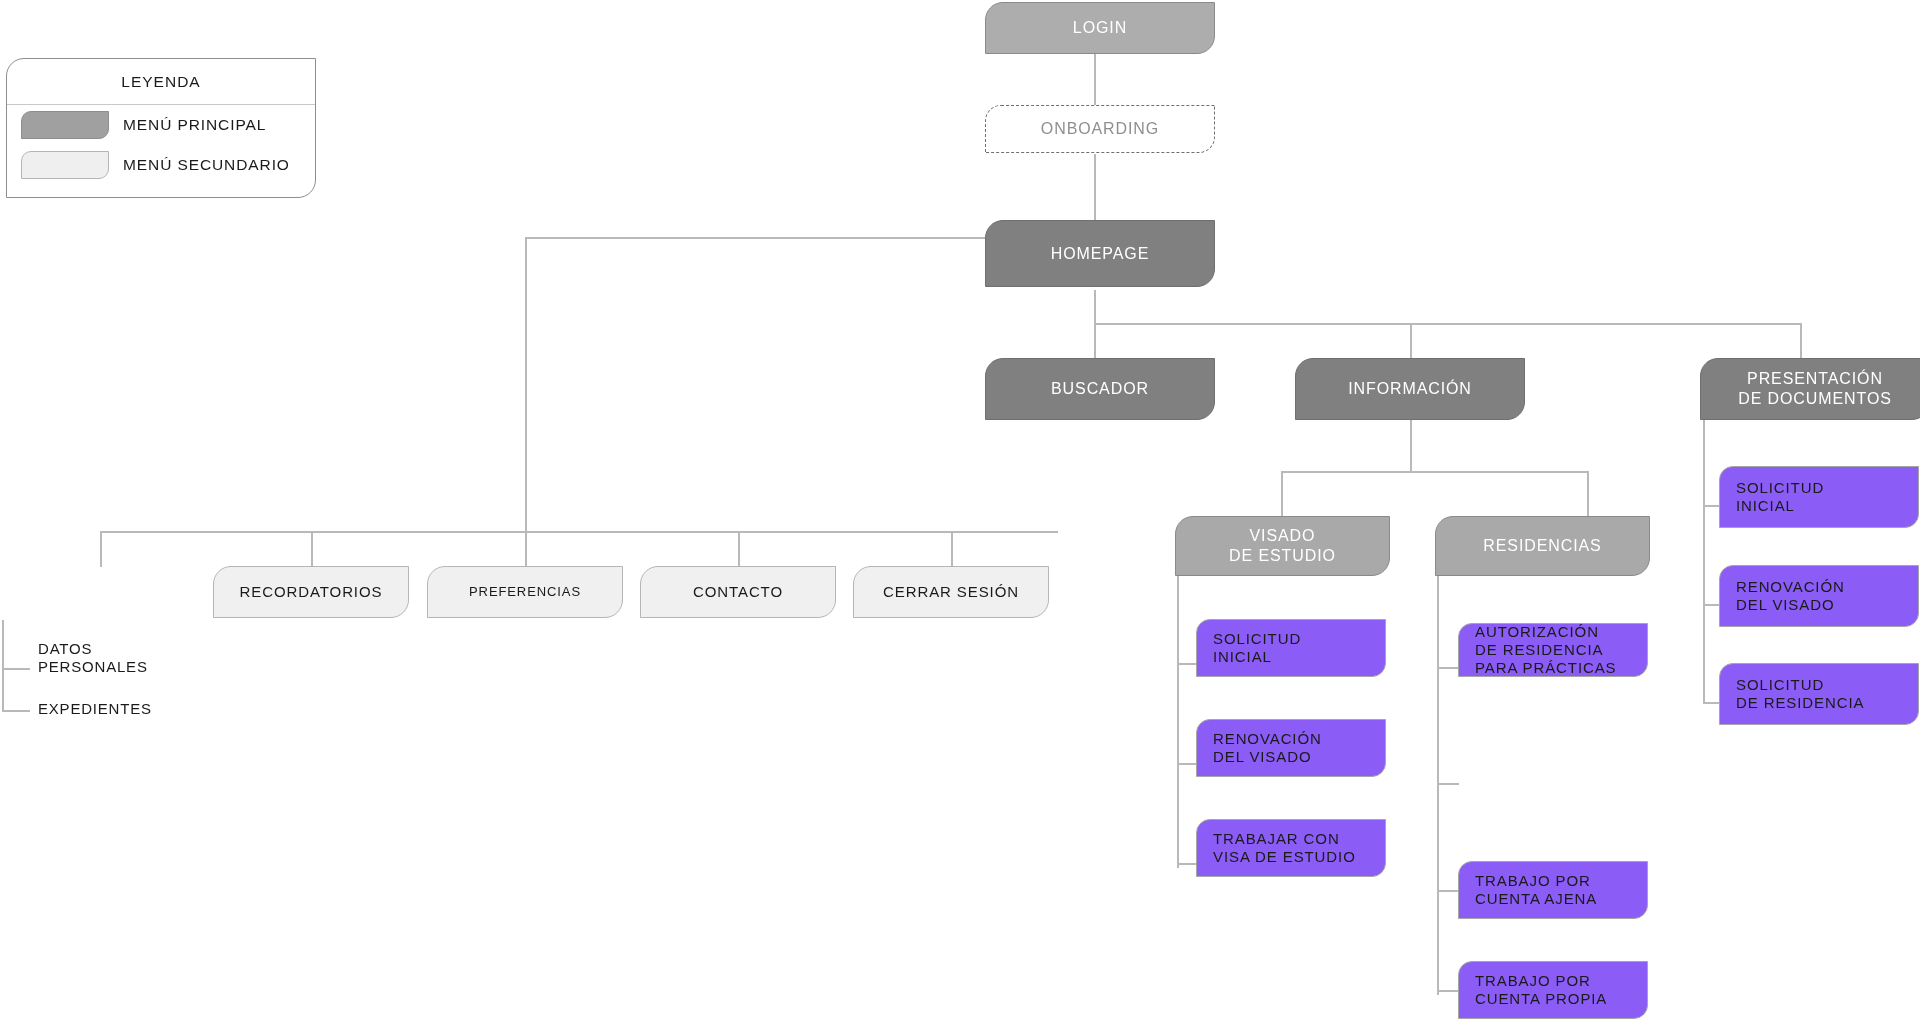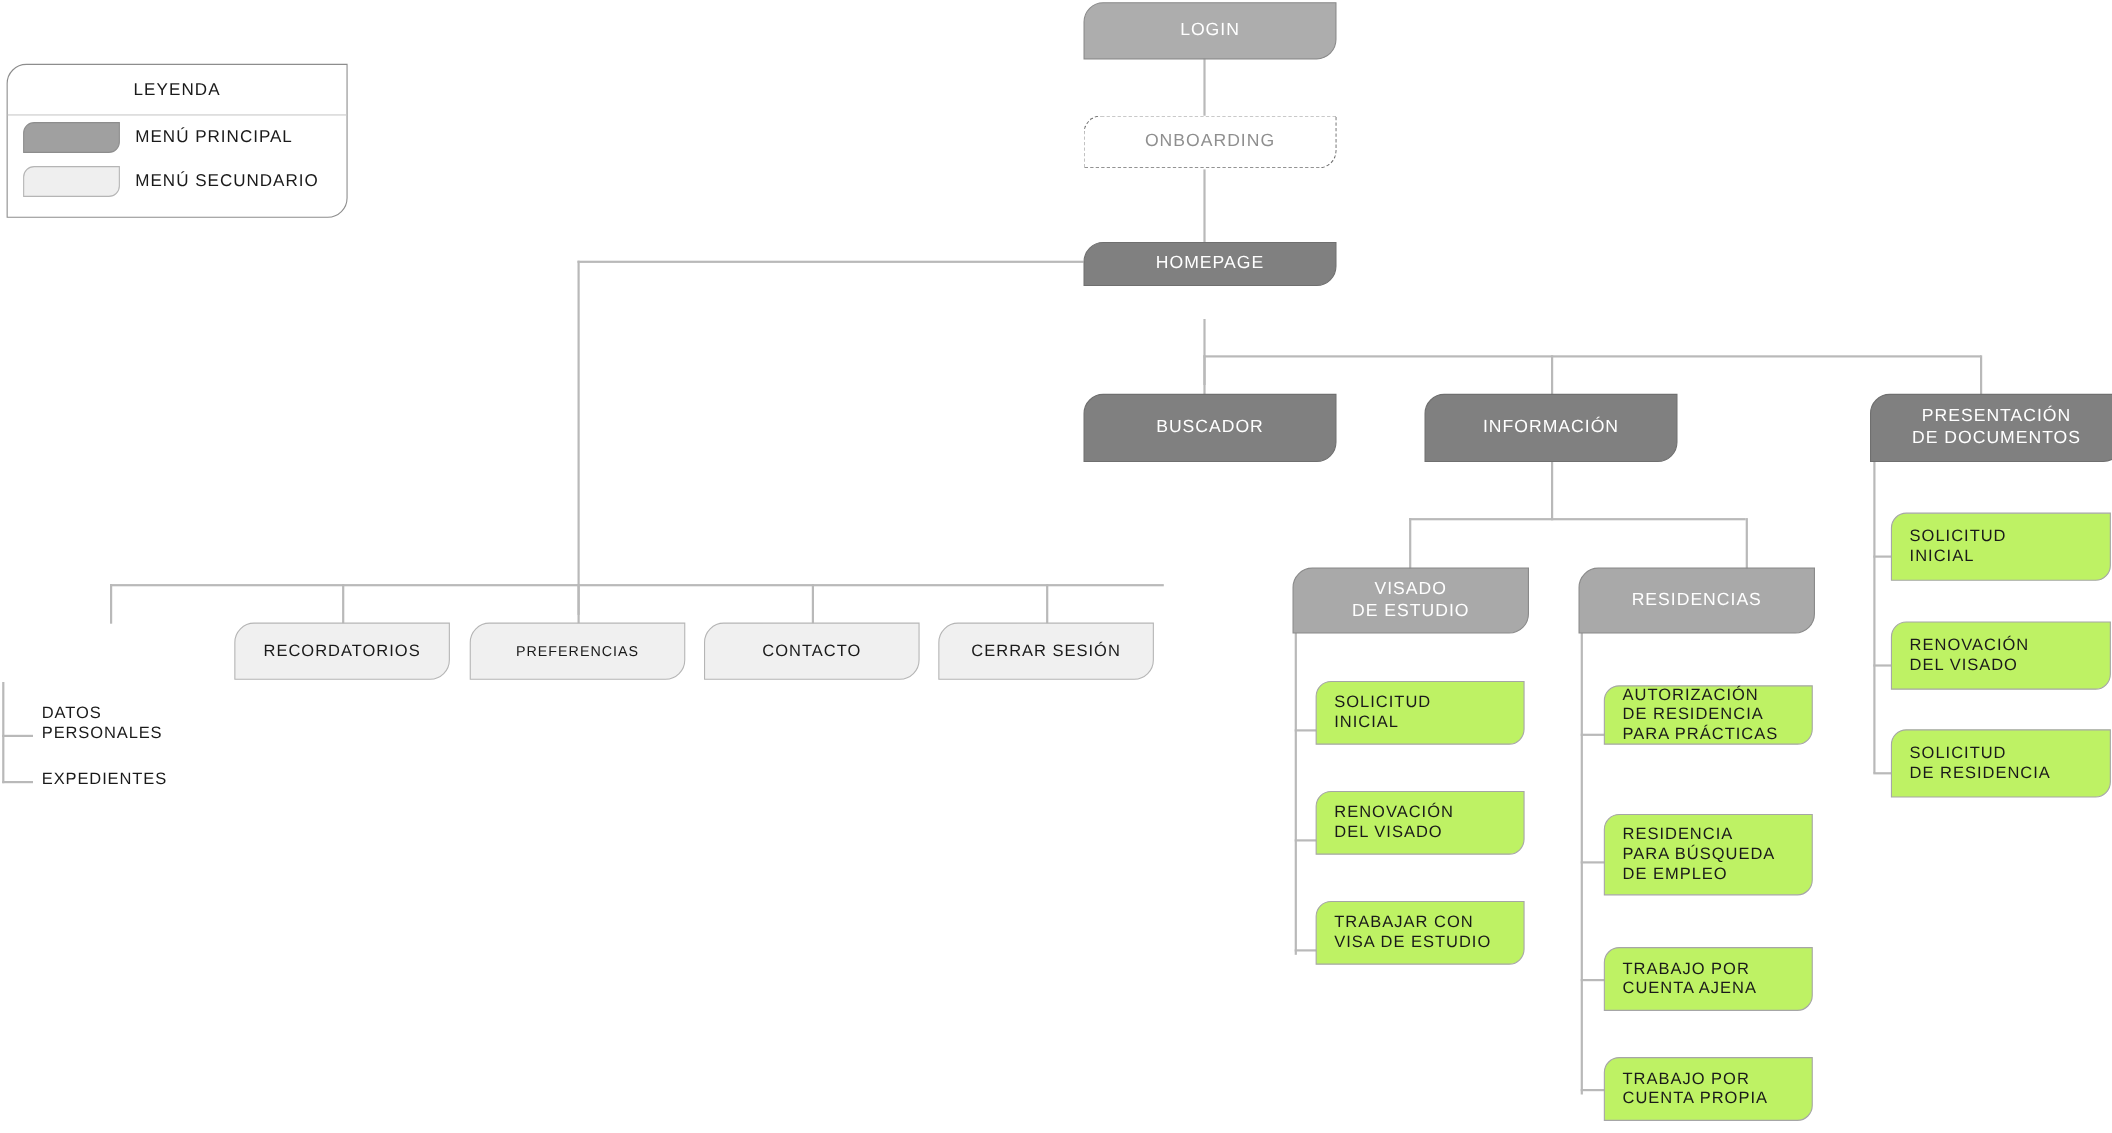--- a/index.html
+++ b/index.html
@@ -26,21 +26,21 @@
 
   
   .rA{border-radius:18px 0 18px 0;}
   
   .rC{border-radius:14px 0 14px 0;}
 
   
   .tone-login   {background:#adadad;color:#ffffff;border-color:#8a8a8a;}
   .tone-dark    {background:#808080;color:#ffffff;border-color:#6f6f6f;}
   .tone-mid     {background:#a9a9a9;color:#ffffff;border-color:#8a8a8a;}
-  .tone-leaf    {background:#bef264;color:#1a1a1a;border-color:#a6a6a6;align-items:center;}
+  .tone-leaf    {background:#8b5cf6;color:#1a1a1a;border-color:#a6a6a6;align-items:center;}
   .tone-sec     {background:#f0f0f0;color:#1a1a1a;border-color:#b5b5b5;}
   .tone-dashed  {background:#ffffff;color:#8f8f8f;border:1.6px dashed #6f6f6f;border-radius:16px 0 16px 0;}
 
   
   #legend{
     position:absolute;left:6px;top:58px;width:310px;height:140px;
     box-sizing:border-box;background:#ffffff;border:1px solid #8d8d8d;
     border-radius:18px 0 18px 0;
   }
   #legend .ltitle{
@@ -125,21 +125,21 @@
   </div>
 
   <div class="node rA tone-login" style="left:985px;top:2px;width:230px;height:52px;font-size:16px;">
     <span class="lbl">LOGIN</span>
   </div>
 
   <div class="node tone-dashed" style="left:985px;top:105px;width:230px;height:48px;font-size:16px;">
     <span class="lbl">ONBOARDING</span>
   </div>
 
-  <div class="node rA tone-dark" style="left:985px;top:220px;width:230px;height:40px;font-size:16px;">
+  <div class="node rA tone-dark" style="left:985px;top:220px;width:230px;height:67px;font-size:16px;">
     <span class="lbl">HOMEPAGE</span>
   </div>
 
   <div class="node rA tone-dark" style="left:985px;top:358px;width:230px;height:62px;font-size:16px;">
     <span class="lbl">BUSCADOR</span>
   </div>
 
   <div class="node rA tone-dark" style="left:1295px;top:358px;width:230px;height:62px;font-size:16px;">
     <span class="lbl">INFORMACIÓN</span>
   </div>
@@ -169,25 +169,20 @@
   <div class="node rC tone-leaf" style="left:1196px;top:819px;width:190px;height:58px;font-size:15px;justify-content:flex-start;padding-left:16px;text-align:left;">
     <span class="lbl">TRABAJAR CON
 VISA DE ESTUDIO</span>
   </div>
 
   <div class="node rC tone-leaf" style="left:1458px;top:623px;width:190px;height:54px;font-size:15px;justify-content:flex-start;padding-left:16px;text-align:left;">
     <span class="lbl">AUTORIZACIÓN
 DE RESIDENCIA
 PARA PRÁCTICAS</span>
   </div>
-  <div class="node rC tone-leaf" style="left:1458px;top:740px;width:190px;height:74px;font-size:15px;justify-content:flex-start;padding-left:16px;text-align:left;">
-    <span class="lbl">RESIDENCIA
-PARA BÚSQUEDA
-DE EMPLEO</span>
-  </div>
   <div class="node rC tone-leaf" style="left:1458px;top:861px;width:190px;height:58px;font-size:15px;justify-content:flex-start;padding-left:16px;text-align:left;">
     <span class="lbl">TRABAJO POR
 CUENTA AJENA</span>
   </div>
   <div class="node rC tone-leaf" style="left:1458px;top:961px;width:190px;height:58px;font-size:15px;justify-content:flex-start;padding-left:16px;text-align:left;">
     <span class="lbl">TRABAJO POR
 CUENTA PROPIA</span>
   </div>
 
   <div class="node rC tone-leaf" style="left:1719px;top:466px;width:200px;height:62px;font-size:15px;justify-content:flex-start;padding-left:16px;text-align:left;">

